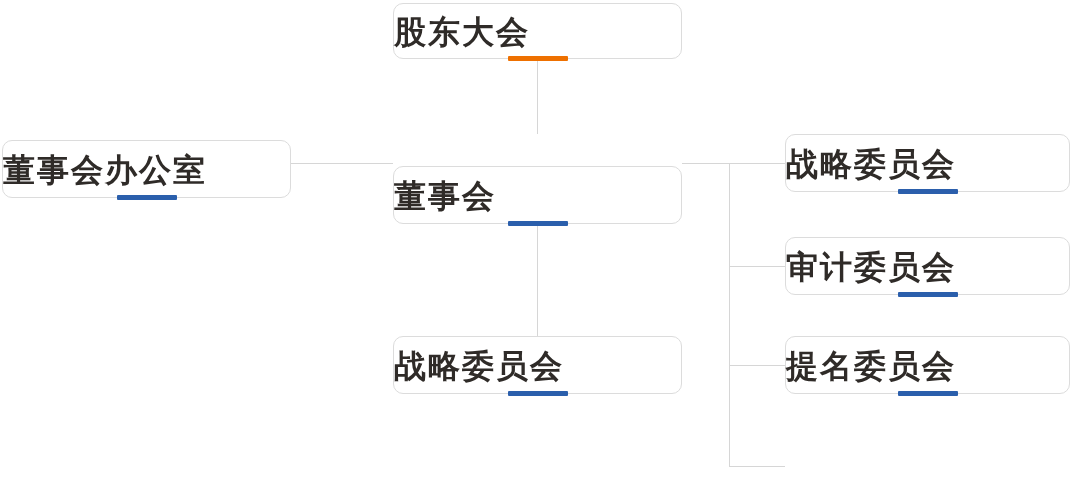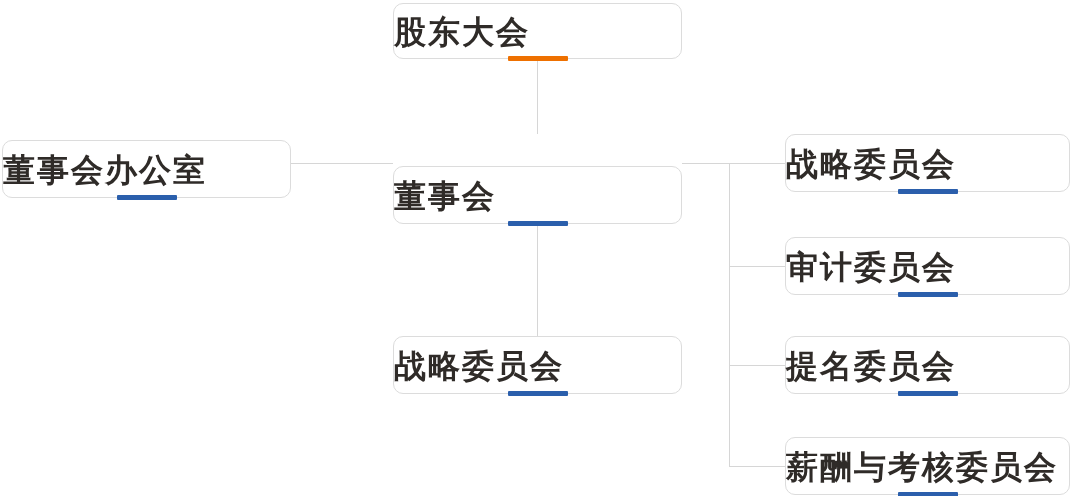--- a/index.html
+++ b/index.html
@@ -97,18 +97,14 @@
   <div class="node" style="left:785px; top:336px; width:285px; height:58px;">
     <span class="node-label">提名委员会</span>
     <span class="underline blue"></span>
   </div>
 
   <div class="node" style="left:785px; top:237px; width:285px; height:58px;">
     <span class="node-label">审计委员会</span>
     <span class="underline blue"></span>
   </div>
 
-  <div class="node" style="left:785px; top:437px; width:285px; height:58px;">
-    <span class="node-label">薪酬与考核委员会</span>
-    <span class="underline blue"></span>
-  </div>
 
 </div>
 
 </body></html>

